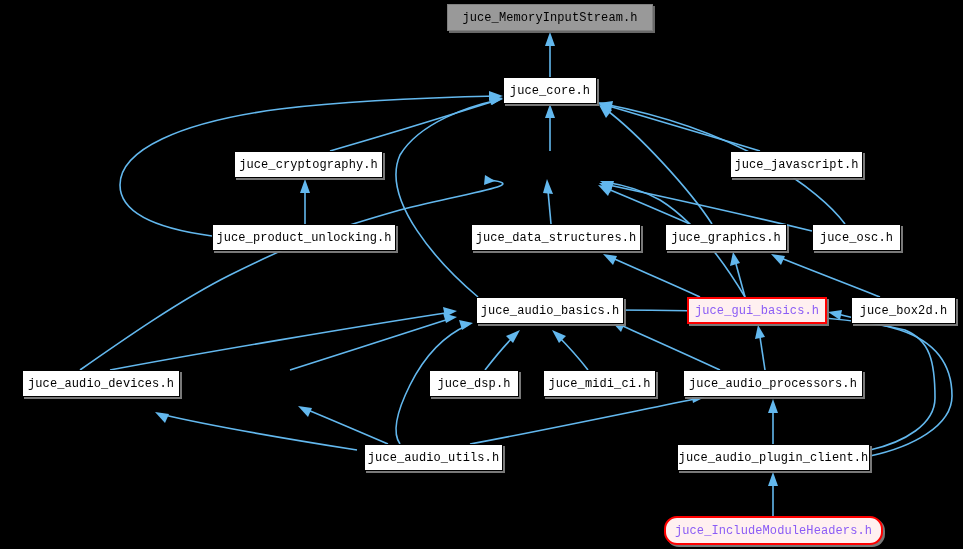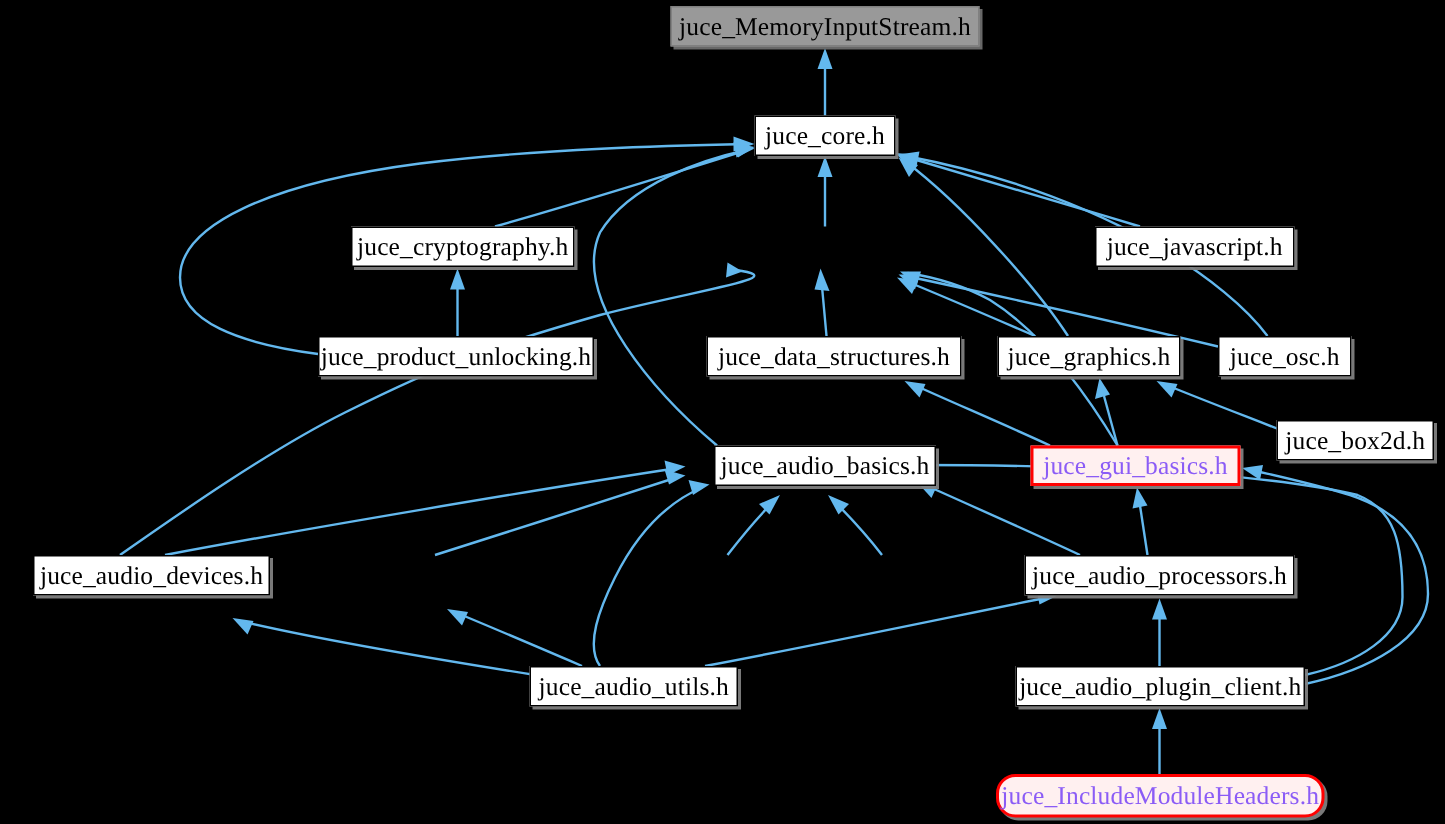--- a/index.html
+++ b/index.html
@@ -41,22 +41,22 @@
     box-sizing: border-box;
     display: flex;
     align-items: center;
     justify-content: center;
     background: #ffffff;
     border: 1px solid #000000;
     box-shadow: 2px 2px 0 0 rgba(128,128,128,0.95);
     white-space: nowrap;
   }
   .node-label {
-    font-family: Liberation Serif, serif;
-    font-size: 17px;
+    font-family: Liberation Mono, monospace;
+    font-size: 12px;
     line-height: 1;
     color: #000000;
     letter-spacing: 0.1px;
   }
   .node-box.current {
     background: #999999;
     border: 1px solid #808080;
     box-shadow: 2px 2px 0 0 rgba(110,110,110,0.95);
   }
   .node-box.current .node-label {
@@ -269,36 +269,42 @@
   </div>
 
   <div class="node-box" style="left:476px;top:297px;width:148px;height:27px;">
     <span class="node-label">juce_audio_basics.h</span>
   </div>
 
   <div class="node-box highlight" style="left:687px;top:297px;width:140px;height:27px;">
     <span class="node-label">juce_gui_basics.h</span>
   </div>
 
-  <div class="node-box" style="left:851px;top:280px;width:105px;height:27px;">
+  <div class="node-box" style="left:851px;top:297px;width:105px;height:27px;">
     <span class="node-label">juce_box2d.h</span>
   </div>
 
   <div class="node-box" style="left:22px;top:370px;width:158px;height:27px;">
     <span class="node-label">juce_audio_devices.h</span>
   </div>
 
 
-
+  <div class="node-box" style="left:429px;top:370px;width:90px;height:27px;">
+    <span class="node-label">juce_dsp.h</span>
+  </div>
+
+  <div class="node-box" style="left:543px;top:370px;width:113px;height:27px;">
+    <span class="node-label">juce_midi_ci.h</span>
+  </div>
 
   <div class="node-box" style="left:683px;top:370px;width:180px;height:27px;">
     <span class="node-label">juce_audio_processors.h</span>
   </div>
 
-  <div class="node-box" style="left:353px;top:444px;width:139px;height:27px;">
+  <div class="node-box" style="left:364px;top:444px;width:139px;height:27px;">
     <span class="node-label">juce_audio_utils.h</span>
   </div>
 
   <div class="node-box" style="left:677px;top:444px;width:193px;height:27px;text-align:center;">
     <span class="node-label">juce_audio_plugin_client.h</span>
   </div>
 
   <div class="node-box highlight" style="left:664px;top:516px;width:219px;height:29px;border-radius:13px;">
     <span class="node-label">juce_IncludeModuleHeaders.h</span>
   </div>

